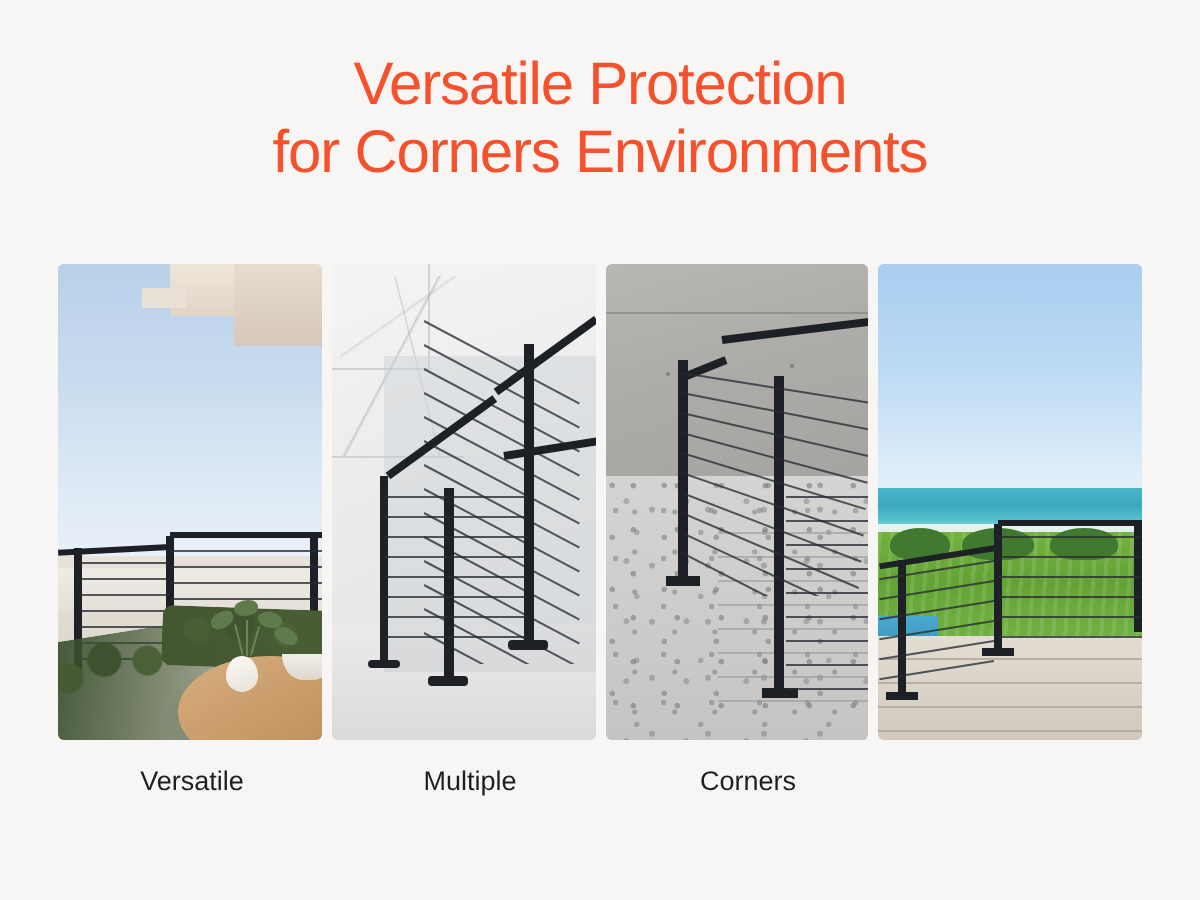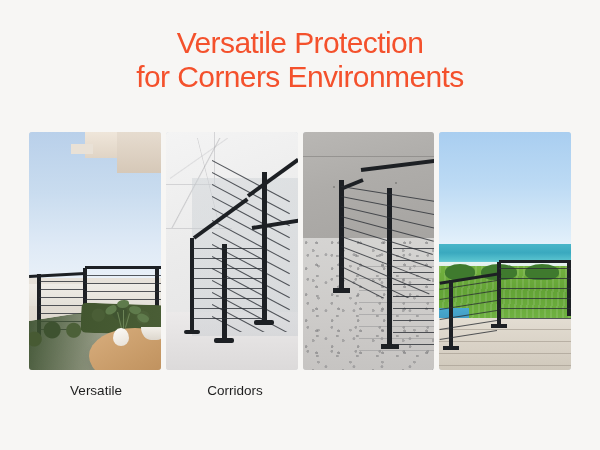--- a/index.html
+++ b/index.html
@@ -454,14 +454,15 @@
           <i style="top:42px"></i>
           <i style="top:52px"></i>
       </div>
     </div>
   </div>
 
 </div>
 
 <div class="captions">
   <div class="caption">Versatile</div>
-  <div class="caption">Corridors</div>
+  <div class="caption">Multiple</div>
+  <div class="caption">Corners</div>
 </div>
 
 </body></html>

